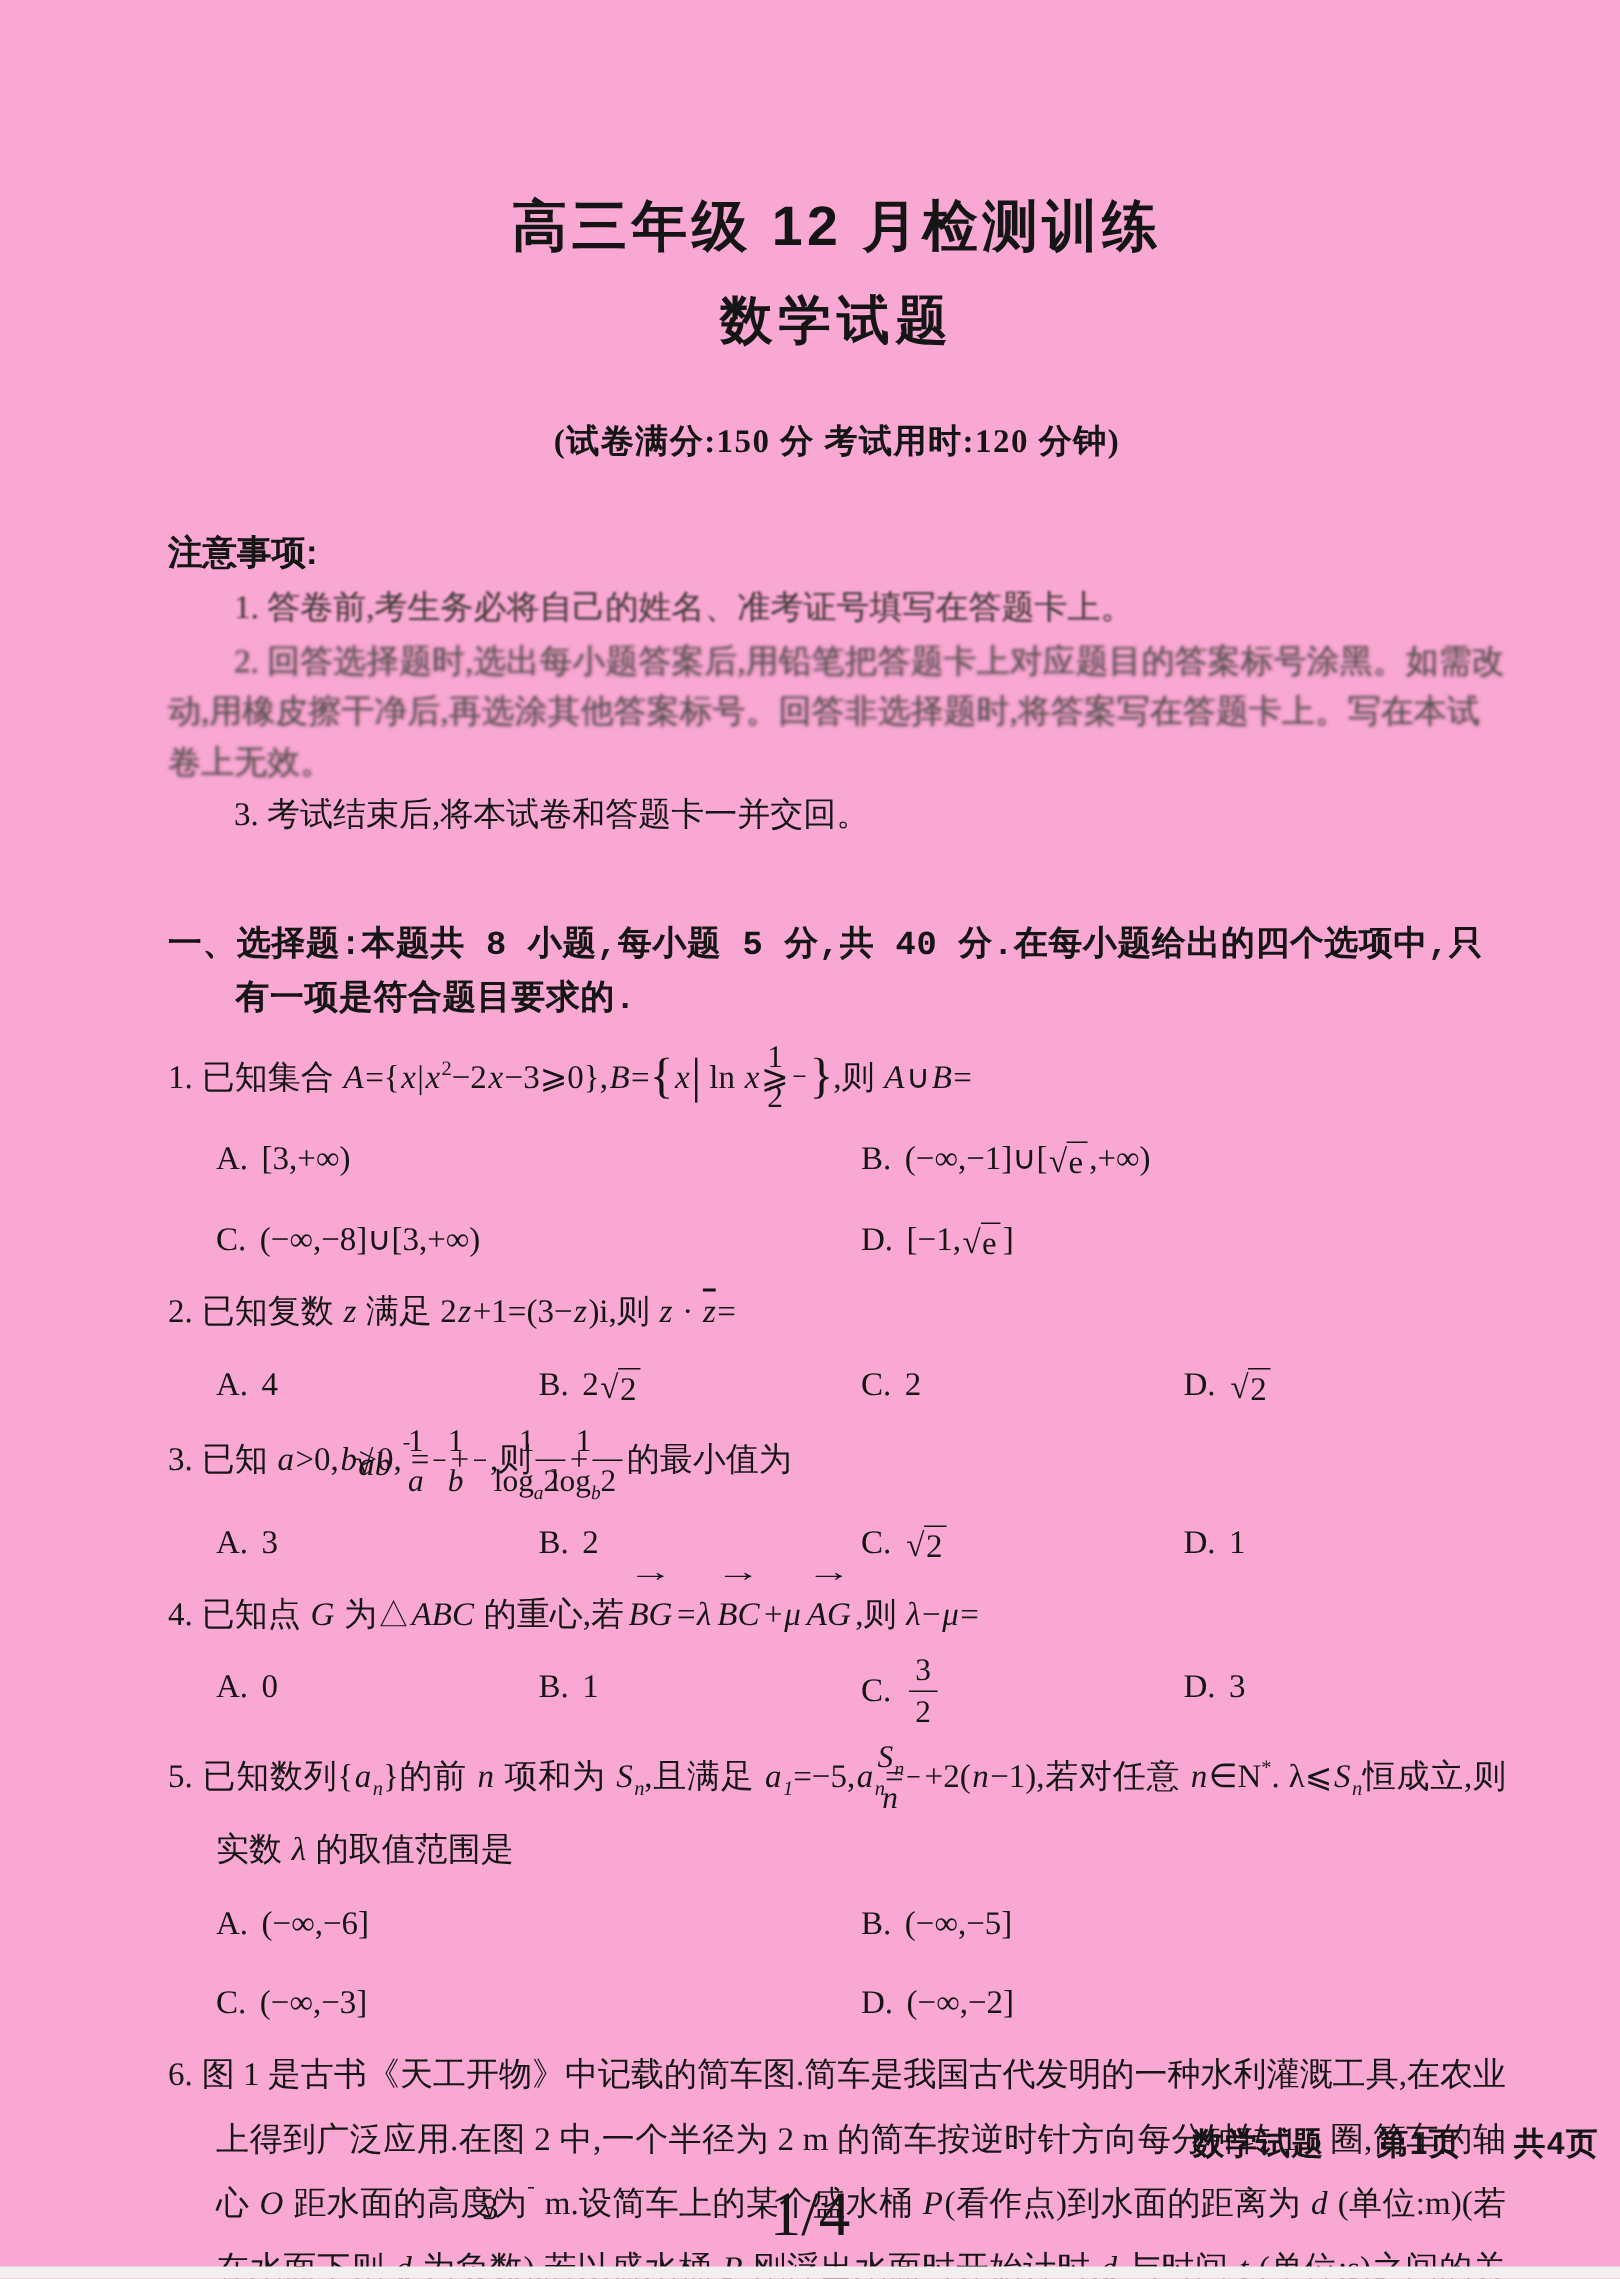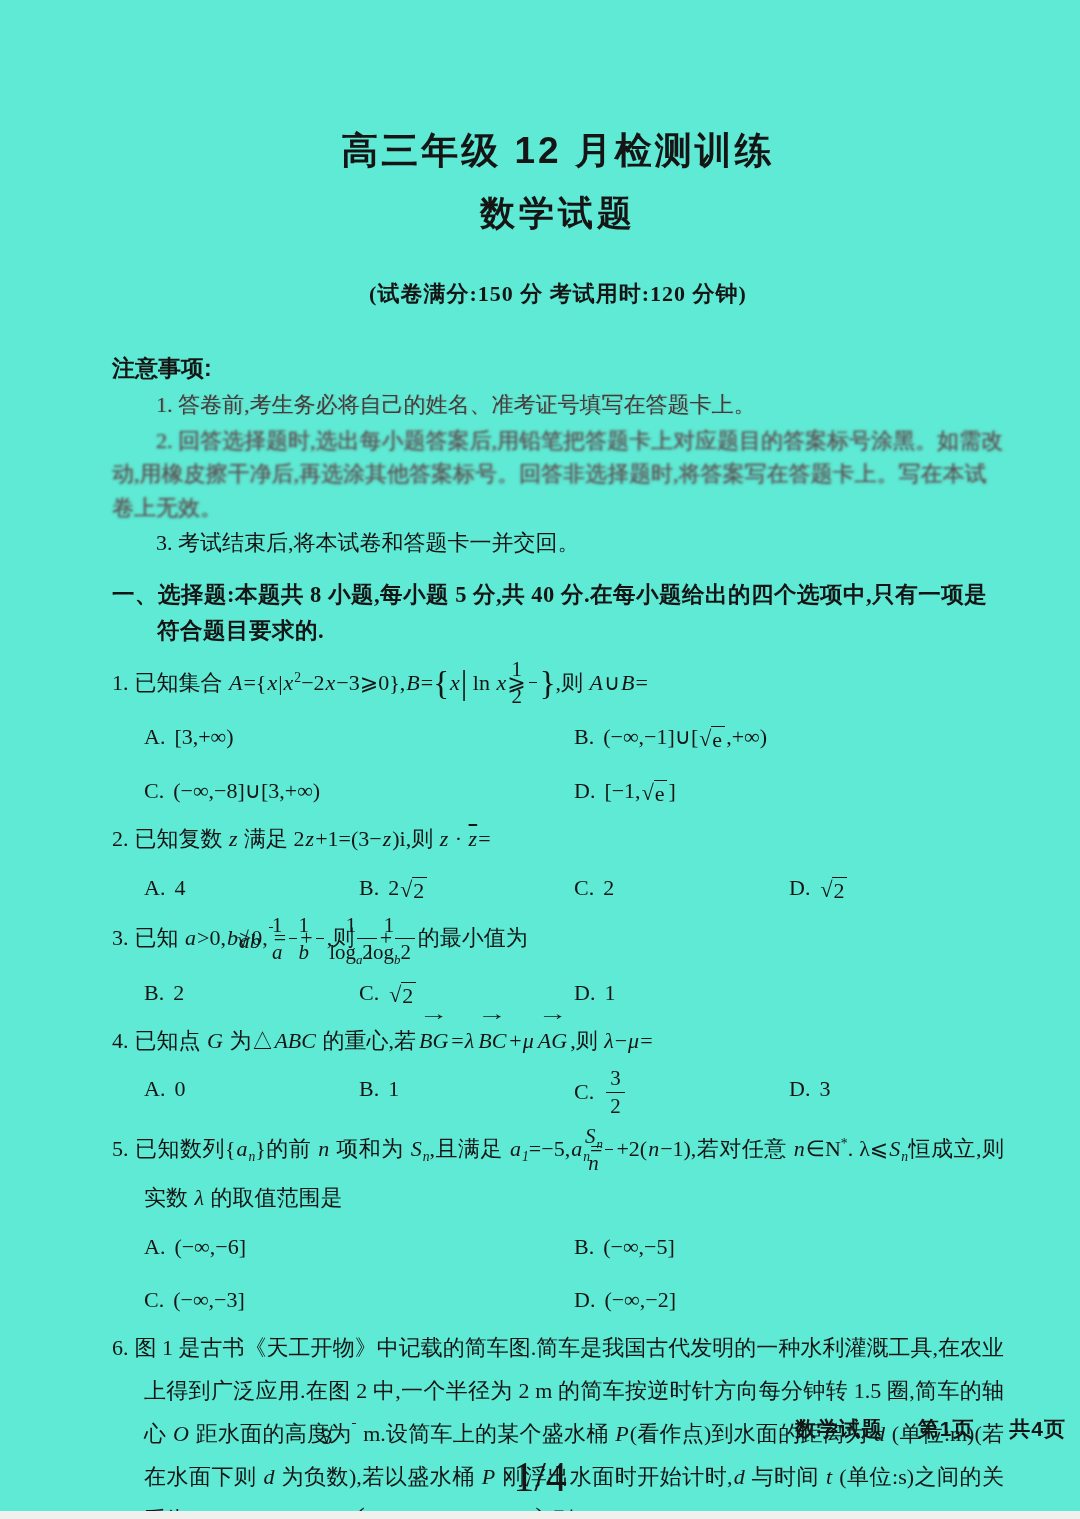--- a/index.html
+++ b/index.html
@@ -1,20 +1,20 @@
 <!DOCTYPE html>
 <html><head>
 <meta charset="utf-8">
 <style>
   html,body{margin:0;padding:0;background:#e8e8e6;}
   .page{
     position:relative;
     width:1080px;height:1519px;
     margin:0 auto;
-    background:#5eead4;
+    background:#f9a8d4;
     color:#151515;
     font-family:"Liberation Serif", serif;
     box-sizing:border-box;
     padding:128px 76px 0 112px;
     overflow:hidden;
   }
   .page::after{
     content:"";position:absolute;left:0;right:0;bottom:0;height:8px;
     background:#f1f0ee;
   }
@@ -31,23 +31,23 @@
     text-align:center;font-weight:700;font-size:22px;margin-top:42px;letter-spacing:1px;
   }
   
   .notice{margin-top:42px;font-size:22px;line-height:1.52;}
   .notice-heading{font-weight:700;font-size:23px;font-family:"Liberation Sans", sans-serif;}
   .notice p{margin:2px 0;text-indent:2em;}
   .blur-light{filter:blur(0.6px);color:#3f3f3f;text-shadow:1px 0 1px rgba(170,60,50,.30);}
   .blur-heavy{filter:blur(1.2px);color:#555;text-shadow:1px 0 2px rgba(170,60,50,.38), -1px 1px 2px rgba(80,80,150,.18);}
   
   .section-heading{
-    margin-top:18px;font-weight:700;font-size:22.5px;line-height:1.6;
+    margin-top:53px;font-weight:700;font-size:22.5px;line-height:1.6;
     padding-left:2em;text-indent:-2em;
-    font-family:Liberation Serif, serif;letter-spacing:.5px;
+    font-family:Liberation Mono, monospace;letter-spacing:.5px;
   }
   
   .qwrap{margin-top:10px;font-size:22px;}
   .q{margin-top:6px;}
   .stem{padding-left:32px;text-indent:-32px;line-height:1.95;text-align:justify;}
   .qnum{margin-right:6px;}
   .opts{display:grid;padding-left:32px;margin:6px 0 4px 0;row-gap:12px;line-height:1.9;}
   .cols2{grid-template-columns:1fr 1fr;}
   .cols4{grid-template-columns:repeat(4,1fr);}
   .olabel{margin-right:9px;}
@@ -143,20 +143,21 @@
               <span class="num">1</span>
               <span class="den"><span class="m-it">b</span></span>
             </span>,则<span class="m-frac">
               <span class="num">1</span>
               <span class="den">log<span class="m-sub">a</span>2</span>
             </span>+<span class="m-frac">
               <span class="num">1</span>
               <span class="den">log<span class="m-sub">b</span>2</span>
             </span>的最小值为</span></div>
       <div class="opts cols4">
+        <div class="opt"><span class="olabel">A.</span><span>3</span></div>
         <div class="opt"><span class="olabel">B.</span><span>2</span></div>
         <div class="opt"><span class="olabel">C.</span><span><span class="m-sqrt">
                 <span class="rad">√</span>
                 <span class="radbody">2</span>
               </span></span></div>
         <div class="opt"><span class="olabel">D.</span><span>1</span></div>
       </div>
     </div>
 
     <div class="q">

